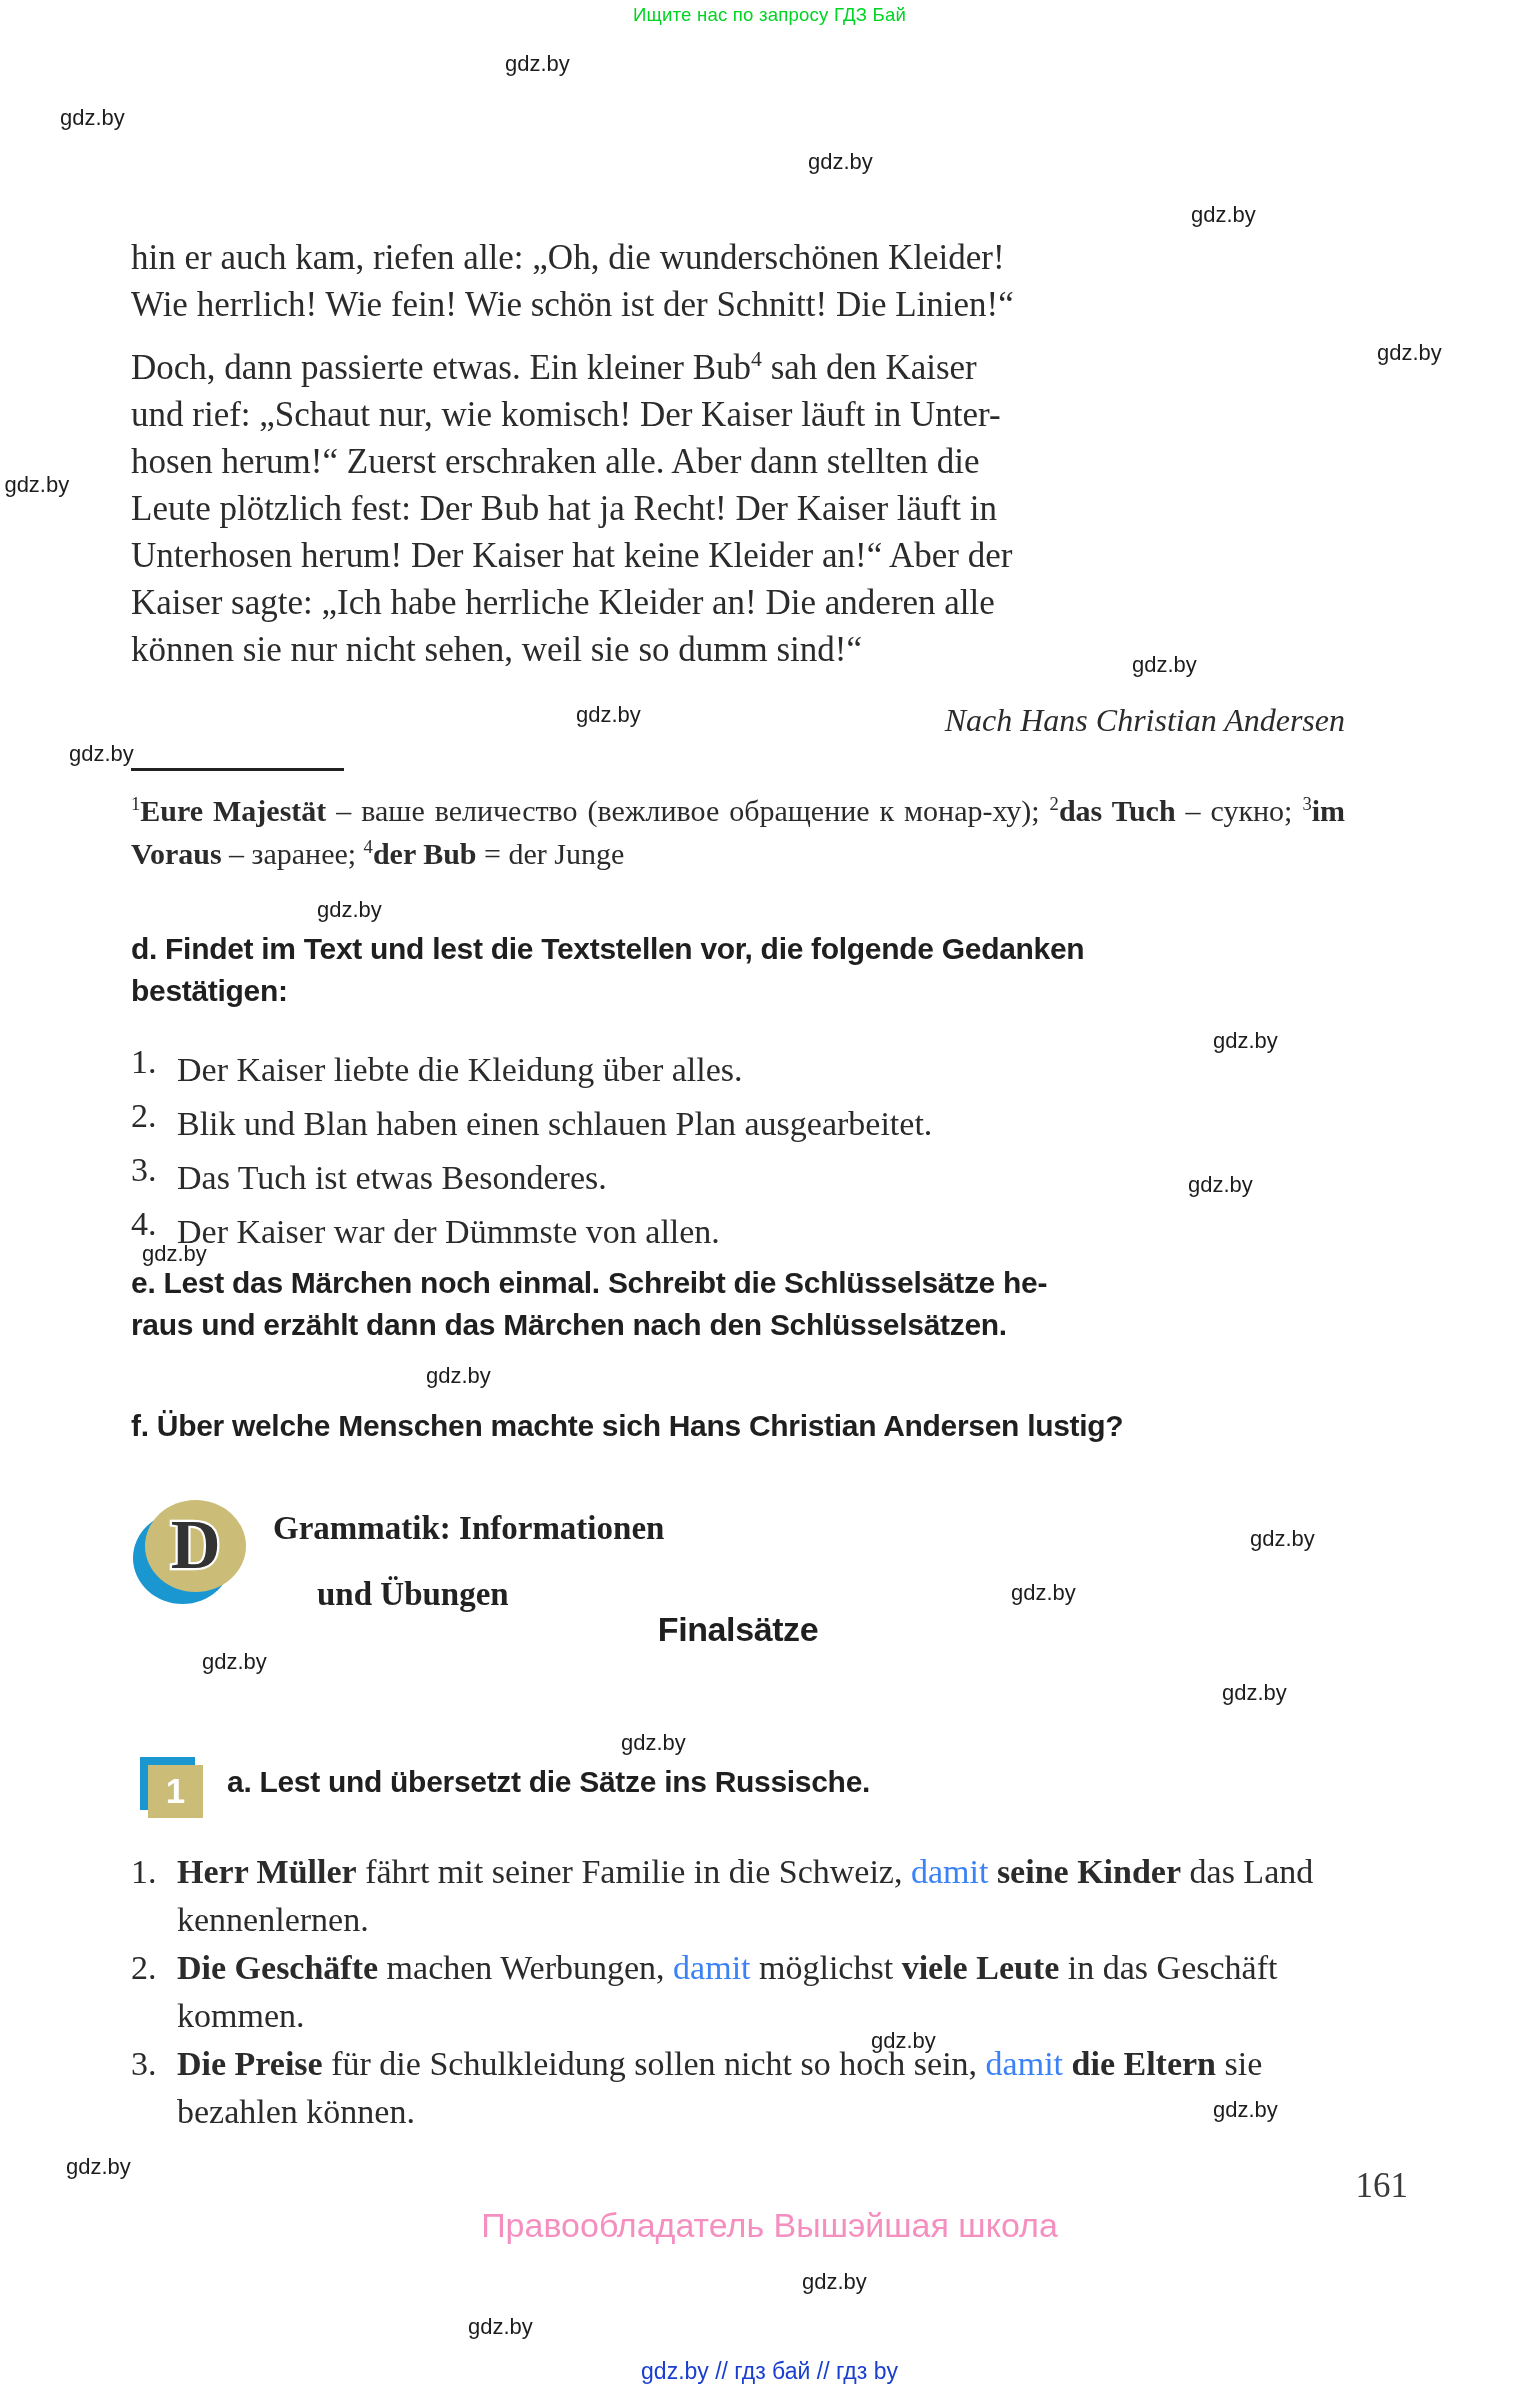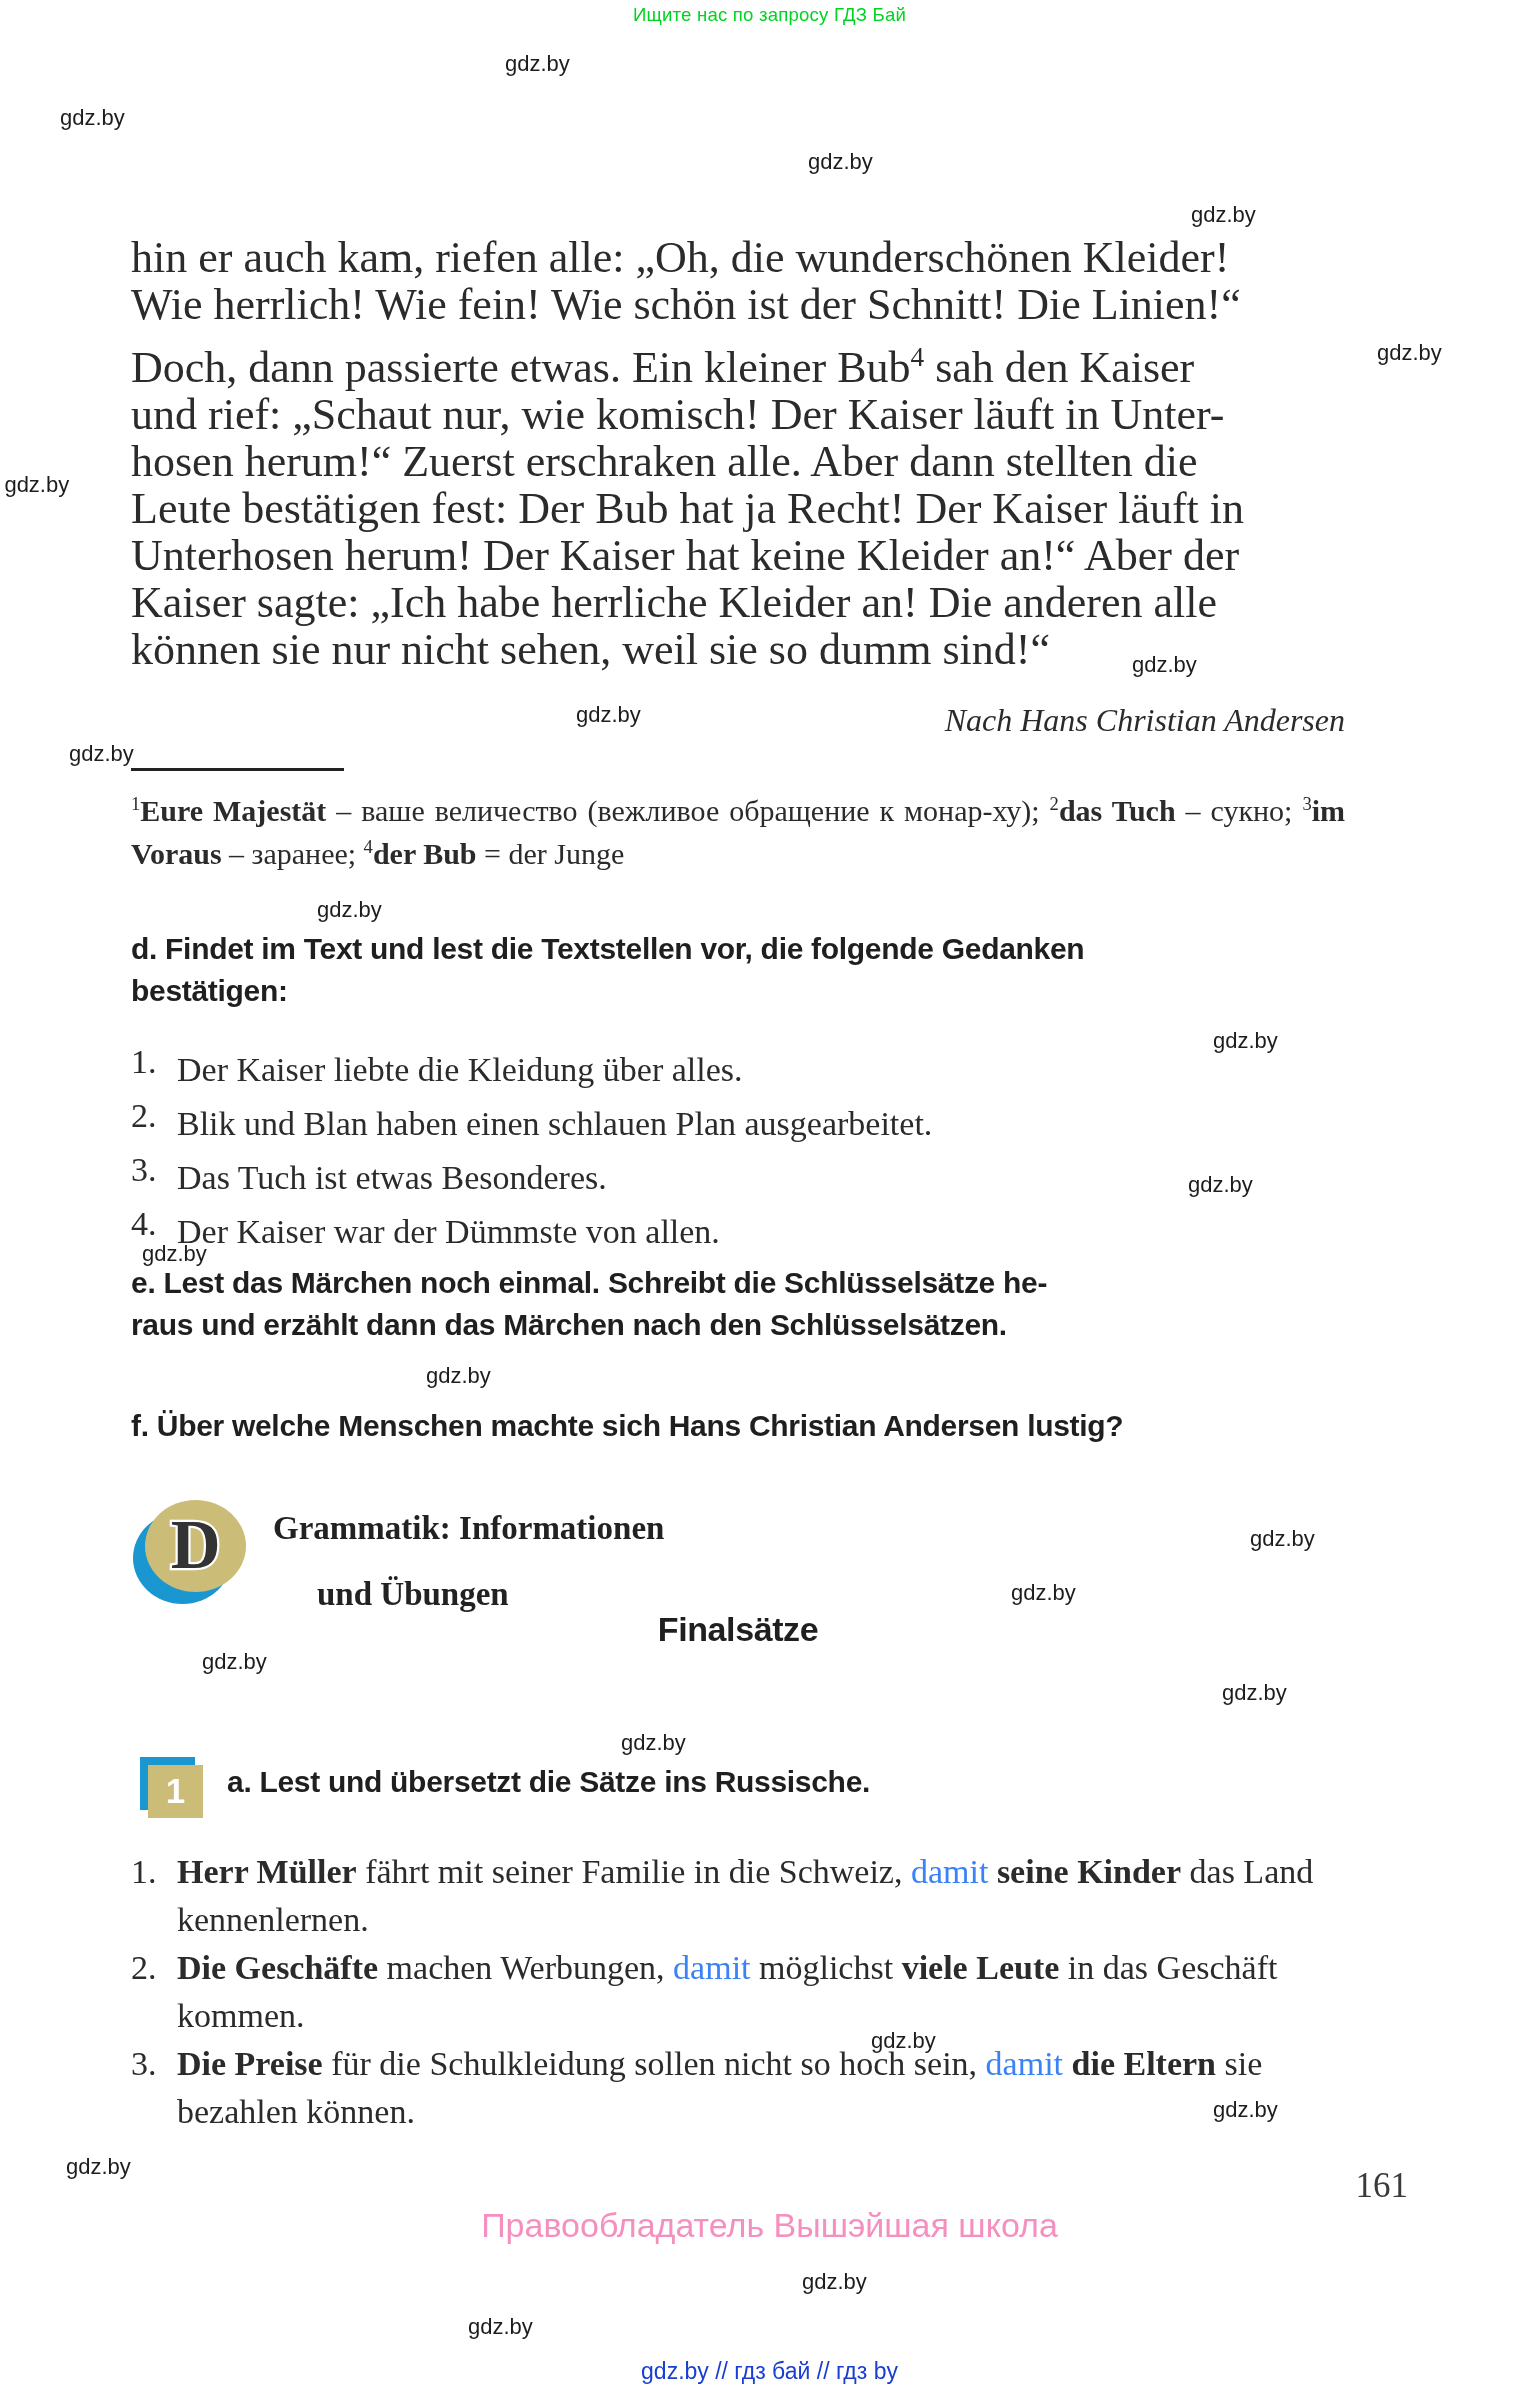--- a/index.html
+++ b/index.html
@@ -47,21 +47,21 @@
   
   .col {
     position: absolute;
     left: 131px;
     width: 1214px;
   }
 
   
   .story {
     font-family: "Liberation Serif", "DejaVu Serif", serif;
-    font-size: 44px;
+    font-size: 35px;
     line-height: 47px;
     color: #2b2b2b;
     text-align: justify;
   }
   .story .line { white-space: nowrap; display: block; }
   .story sup { font-size: 0.62em; vertical-align: super; line-height: 0; }
 
   .attribution {
     font-family: "Liberation Serif", "DejaVu Serif", serif;
     font-style: italic;
@@ -324,21 +324,21 @@
 
   <div class="col story" style="top:234px;">
     <span class="line">hin er auch kam, riefen alle: „Oh, die wunderschönen Kleider!</span>
     <span class="line">Wie herrlich! Wie fein! Wie schön ist der Schnitt! Die Linien!“</span>
   </div>
 
   <div class="col story" style="top:344px;">
     <span class="line"><span>Doch, dann passierte etwas. Ein kleiner Bub</span><sup>4</sup><span> sah den Kaiser</span></span>
     <span class="line">und rief: „Schaut nur, wie komisch! Der Kaiser läuft in Unter-</span>
     <span class="line">hosen herum!“ Zuerst erschraken alle. Aber dann stellten die</span>
-    <span class="line">Leute bestätigen fest: Der Bub hat ja Recht! Der Kaiser läuft in</span>
+    <span class="line">Leute plötzlich fest: Der Bub hat ja Recht! Der Kaiser läuft in</span>
     <span class="line">Unterhosen herum! Der Kaiser hat keine Kleider an!“ Aber der</span>
     <span class="line">Kaiser sagte: „Ich habe herrliche Kleider an! Die anderen alle</span>
     <span class="line">können sie nur nicht sehen, weil sie so dumm sind!“</span>
   </div>
 
   <div class="col attribution" style="top:702px;">Nach Hans Christian Andersen</div>
 
   <div class="col" style="top:768px;">
     <div class="fn-rule"></div>
   </div>

